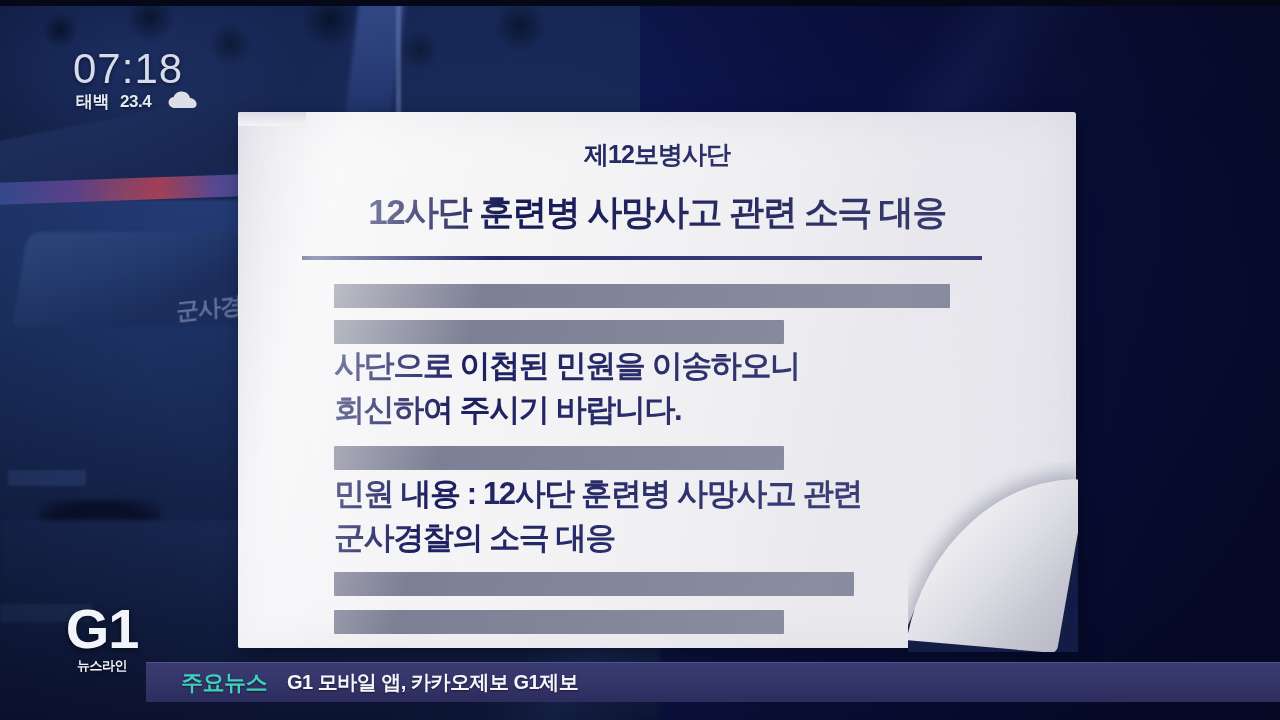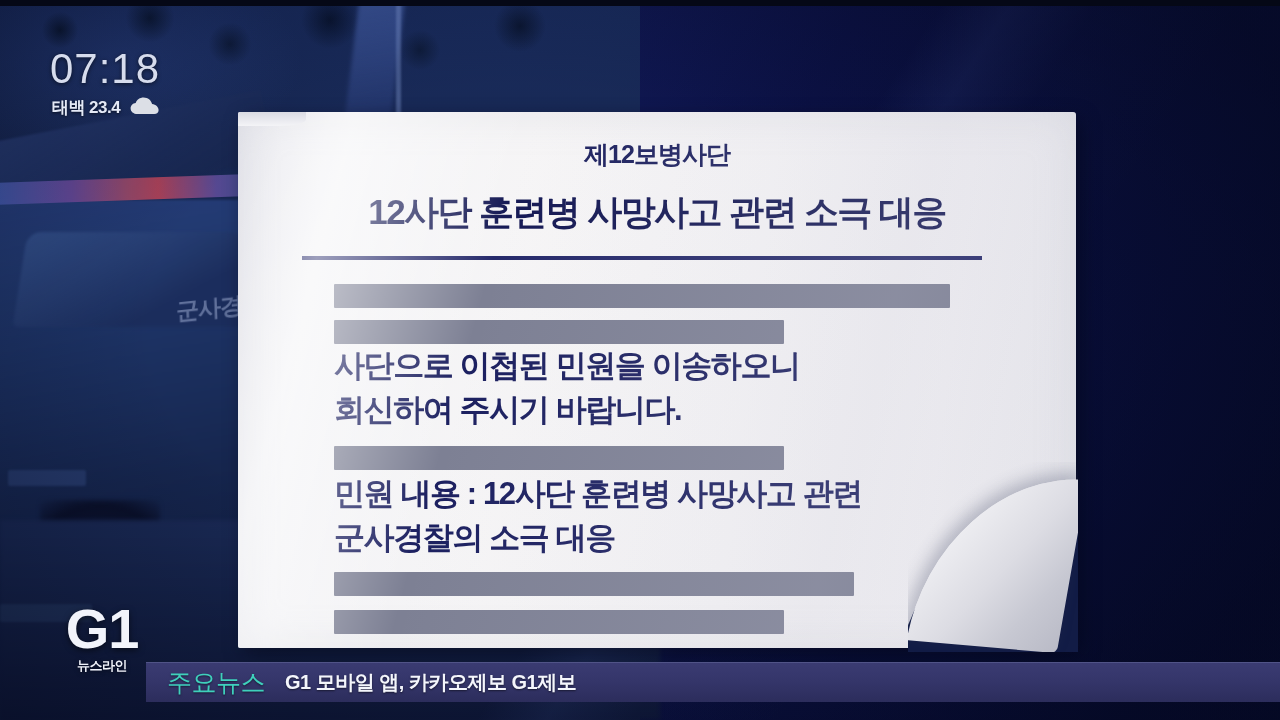--- a/index.html
+++ b/index.html
@@ -166,36 +166,35 @@
   }
   .bg-topbar {
     position: absolute;
     left: 0; top: 0; width: 1280px; height: 6px;
     background: #050816;
   }
 
   
   .clock-block {
     position: absolute;
-    left: 49px; top: 48px;
-    text-align: right;
+    left: 73px; top: 48px;
+    text-align: left;
   }
   .clock-time {
     font-size: 42px;
     font-weight: 400;
     color: #d6dced;
     letter-spacing: 1px;
     line-height: 1;
     text-shadow: 0 1px 4px rgba(0,0,0,.6);
   }
   .weather-row {
     display: flex;
     align-items: center;
-    gap: 10px;
-    margin-top: 6px;
+    gap: 17px;
     margin-left: 3px;
   }
   .weather-text {
     font-size: 17px;
     font-weight: 700;
     color: #e4e9f6;
     letter-spacing: -.5px;
     text-shadow: 0 1px 3px rgba(0,0,0,.6);
   }
   .cloud-icon { display:block; }
@@ -229,24 +228,24 @@
     position: absolute;
     left: 146px; top: 662px;
     width: 1134px; height: 39px;
     background: linear-gradient(180deg, #3a3b72 0%, #343569 50%, #2c2d5c 100%);
     border-top: 1px solid rgba(150,155,215,.35);
     display: flex;
     align-items: center;
   }
   .ticker-label {
     color: #3fd0bc;
-    font-size: 25px;
-    font-weight: 400;
+    font-size: 22px;
+    font-weight: 700;
     letter-spacing: -.5px;
-    margin-left: 21px;
+    margin-left: 35px;
     text-shadow: 0 1px 2px rgba(0,0,0,.5);
   }
   .ticker-text {
     color: #f4f6fc;
     font-size: 20px;
     font-weight: 700;
     letter-spacing: -.5px;
     margin-left: 20px;
     text-shadow: 0 1px 2px rgba(0,0,0,.5);
   }

